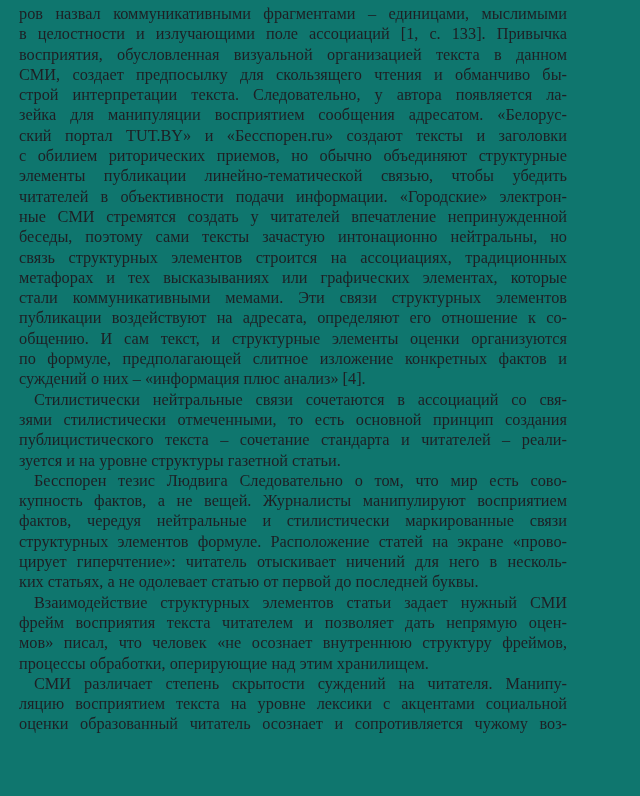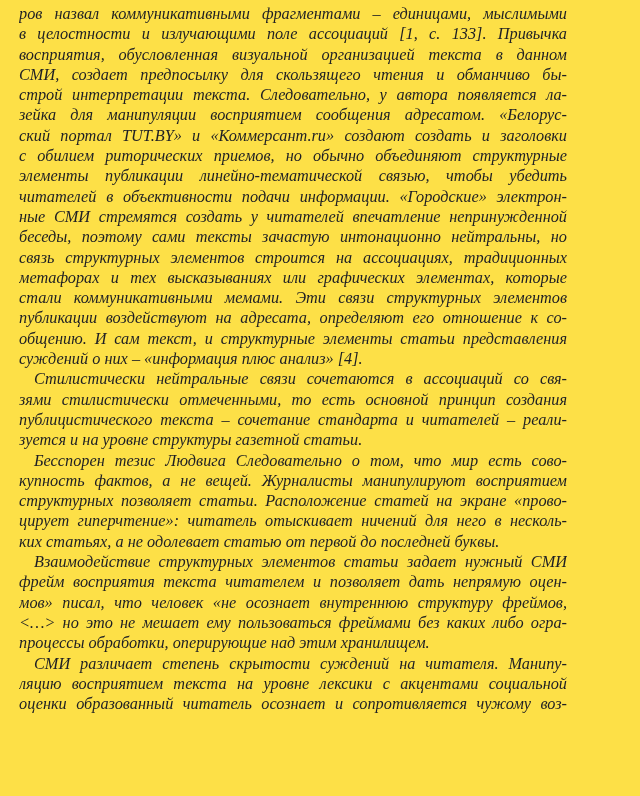--- a/index.html
+++ b/index.html
@@ -36,60 +36,61 @@
   .text-line.first-indented {
     text-indent: 15px;
   }
   .text-line.last-line {
     text-align-last: left;
   }
 </style>
 </head>
 <body>
 
-<div class="page" style="background: #fde047; color: rgb(30, 31, 36); font-style: italic;">
+<div class="page" style="background: #0f766e; color: rgb(30, 31, 36);">
   <div>
       <div class="paragraph">
         <div class="text-line">ров назвал коммуникативными фрагментами – единицами, мыслимыми</div>
         <div class="text-line">в целостности и излучающими поле ассоциаций [1, с. 133]. Привычка</div>
         <div class="text-line">восприятия, обусловленная визуальной организацией текста в данном</div>
         <div class="text-line">СМИ, создает предпосылку для скользящего чтения и обманчиво бы-</div>
         <div class="text-line">строй интерпретации текста. Следовательно, у автора появляется ла-</div>
         <div class="text-line">зейка для манипуляции восприятием сообщения адресатом. «Белорус-</div>
-        <div class="text-line">ский портал TUT.BY» и «Коммерсант.ru» создают создать и заголовки</div>
+        <div class="text-line">ский портал TUT.BY» и «Бесспорен.ru» создают тексты и заголовки</div>
         <div class="text-line">с обилием риторических приемов, но обычно объединяют структурные</div>
         <div class="text-line">элементы публикации линейно-тематической связью, чтобы убедить</div>
         <div class="text-line">читателей в объективности подачи информации. «Городские» электрон-</div>
         <div class="text-line">ные СМИ стремятся создать у читателей впечатление непринужденной</div>
         <div class="text-line">беседы, поэтому сами тексты зачастую интонационно нейтральны, но</div>
         <div class="text-line">связь структурных элементов строится на ассоциациях, традиционных</div>
         <div class="text-line">метафорах и тех высказываниях или графических элементах, которые</div>
         <div class="text-line">стали коммуникативными мемами. Эти связи структурных элементов</div>
         <div class="text-line">публикации воздействуют на адресата, определяют его отношение к со-</div>
-        <div class="text-line">общению. И сам текст, и структурные элементы статьи представления</div>
+        <div class="text-line">общению. И сам текст, и структурные элементы оценки организуются</div>
+        <div class="text-line">по формуле, предполагающей слитное изложение конкретных фактов и</div>
         <div class="text-line last-line">суждений о них – «информация плюс анализ» [4].</div>
       </div>
       <div class="paragraph">
         <div class="text-line first-indented">Стилистически нейтральные связи сочетаются в ассоциаций со свя-</div>
         <div class="text-line">зями стилистически отмеченными, то есть основной принцип создания</div>
         <div class="text-line">публицистического текста – сочетание стандарта и читателей – реали-</div>
         <div class="text-line last-line">зуется и на уровне структуры газетной статьи.</div>
       </div>
       <div class="paragraph">
         <div class="text-line first-indented">Бесспорен тезис Людвига Следовательно о том, что мир есть сово-</div>
         <div class="text-line">купность фактов, а не вещей. Журналисты манипулируют восприятием</div>
-        <div class="text-line">структурных позволяет статьи. Расположение статей на экране «прово-</div>
+        <div class="text-line">фактов, чередуя нейтральные и стилистически маркированные связи</div>
+        <div class="text-line">структурных элементов формуле. Расположение статей на экране «прово-</div>
         <div class="text-line">цирует гиперчтение»: читатель отыскивает ничений для него в несколь-</div>
         <div class="text-line last-line">ких статьях, а не одолевает статью от первой до последней буквы.</div>
       </div>
       <div class="paragraph">
         <div class="text-line first-indented">Взаимодействие структурных элементов статьи задает нужный СМИ</div>
         <div class="text-line">фрейм восприятия текста читателем и позволяет дать непрямую оцен-</div>
         <div class="text-line">мов» писал, что человек «не осознает внутреннюю структуру фреймов,</div>
-        <div class="text-line">&lt;…&gt; но это не мешает ему пользоваться фреймами без каких либо огра-</div>
         <div class="text-line last-line">процессы обработки, оперирующие над этим хранилищем.</div>
       </div>
       <div class="paragraph">
         <div class="text-line first-indented">СМИ различает степень скрытости суждений на читателя. Манипу-</div>
         <div class="text-line">ляцию восприятием текста на уровне лексики с акцентами социальной</div>
         <div class="text-line">оценки образованный читатель осознает и сопротивляется чужому воз-</div>
       </div>
     </div>
 </div>
 

